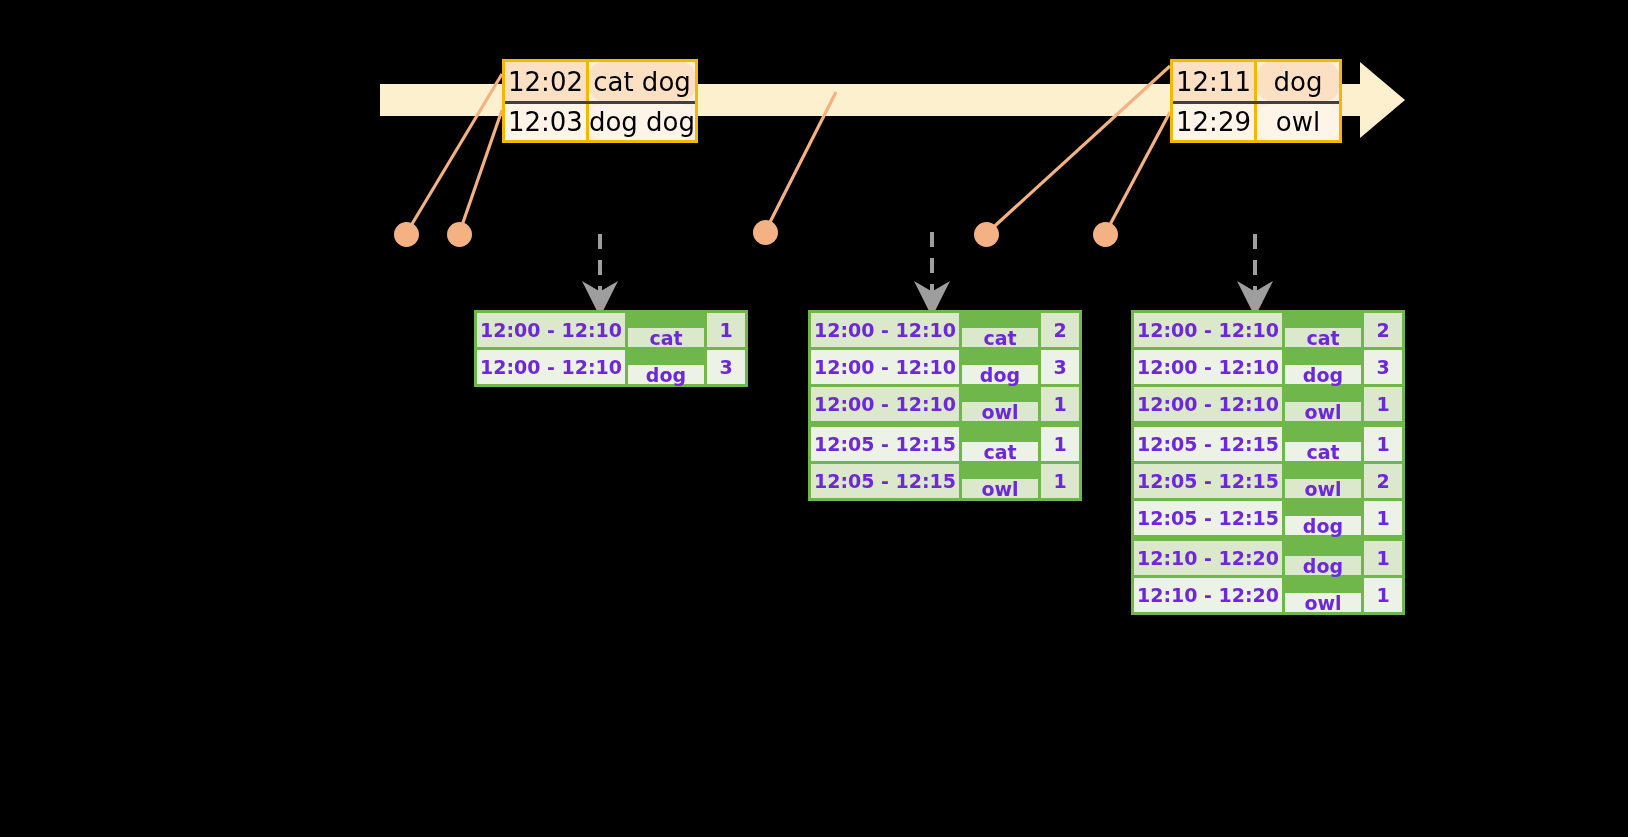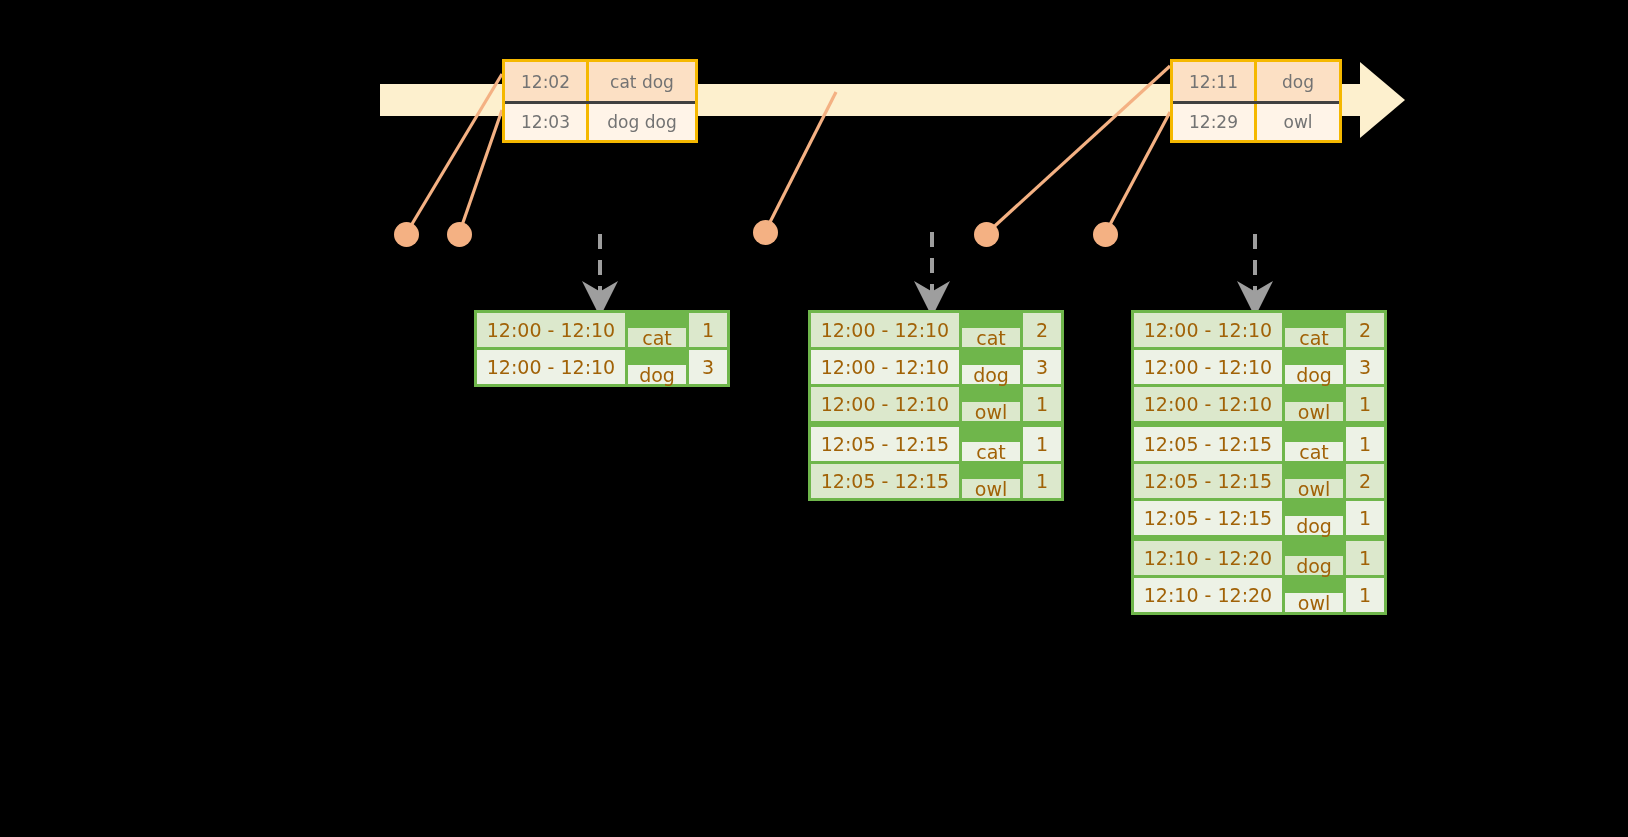--- a/index.html
+++ b/index.html
@@ -31,46 +31,46 @@
   .event-row {
     display: flex;
     height: 39px;
     align-items: stretch;
   }
   .event-row + .event-row { border-top: 3px solid #404040; }
   .event-row.shade-a .cell { background: #FCE0C4; }
   .event-row.shade-b .cell { background: #FFF4E8; }
   .event-row .cell {
     display: flex; align-items: center; justify-content: center;
-    font-size: 17px; color: #737373;
+    font-size: 26px; color: #000000;
     white-space: nowrap;
   }
   .event-row .cell.time { width: 84px; border-right: 3px solid #F5B800; }
-  .event-row .cell.val  { flex: 1; }
+  .event-row .cell.val  { flex: 1; border-radius: 14px; }
 
   
   .result-table {
     position: absolute;
     border: 3px solid #6FB64B;
     background: #6FB64B;
     display: flex;
     flex-direction: column;
     gap: 3px;
     z-index: 5;
   }
   .r-row { display: flex; gap: 3px; height: 34px; }
   .r-row.groupend { margin-bottom: 3px; }
   .r-cell {
     display: flex; align-items: center; justify-content: center;
-    font-size: 19px; color: #a16207; white-space: nowrap;
+    font-size: 19px; color: #6d28d9; white-space: nowrap; font-weight: bold;
   }
   .r-row.shade-a .r-cell { background: #DCE8CC; }
   .r-row.shade-b .r-cell { background: #EDF2E6; }
   .r-cell.win   { width: 148px; }
-  .r-cell.key   { width: 58px; margin-top: 15px; }
+  .r-cell.key   { width: 76px; margin-top: 15px; }
   .r-cell.count { width: 38px; }
 
   .tbl2 .r-cell.win { width: 148px; }
   .tbl3 .r-cell.win { width: 148px; }
 
   
   .dot {
     position: absolute;
     width: 25px; height: 25px;
     border-radius: 50%;

